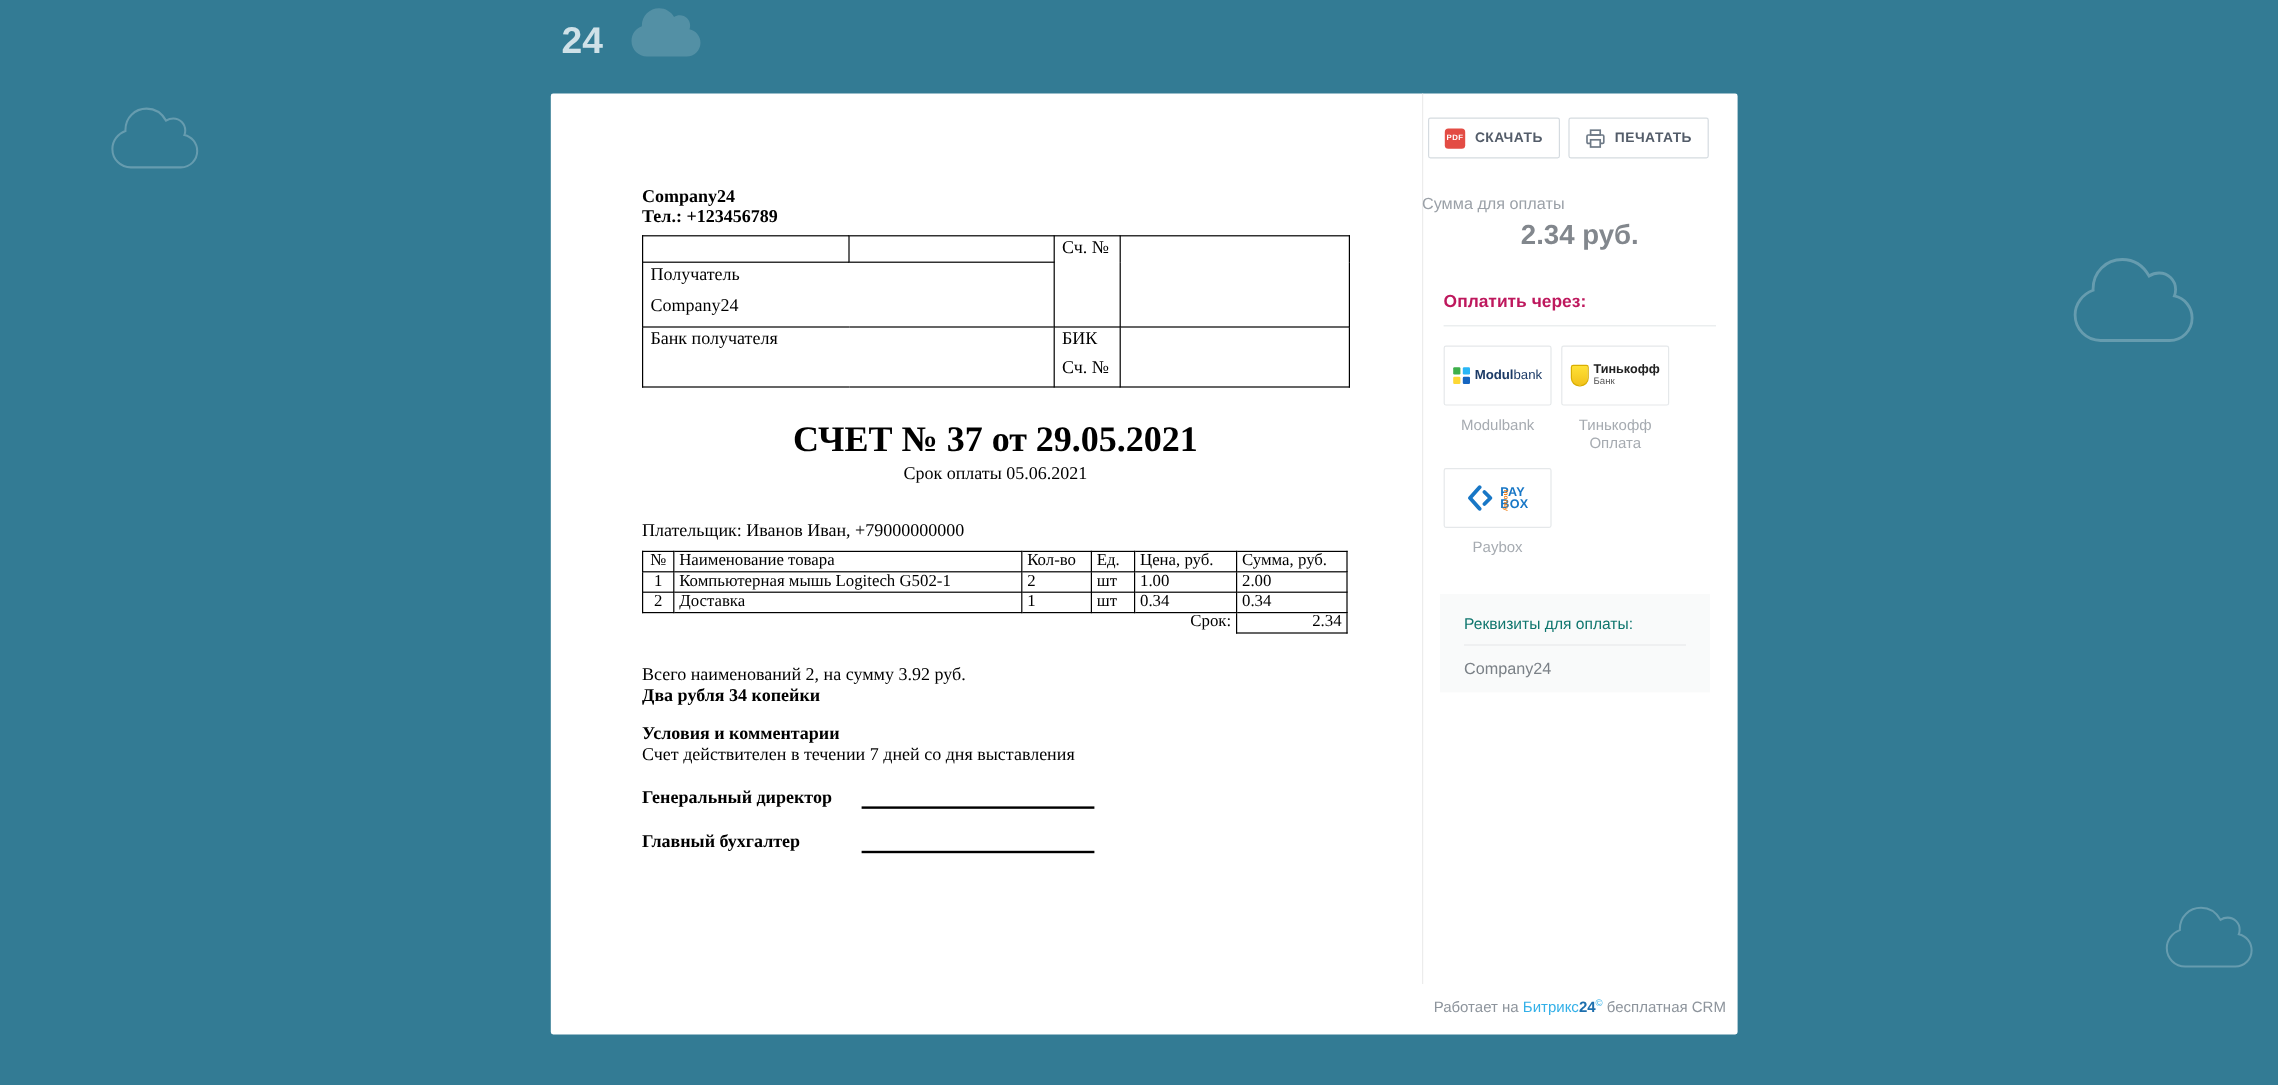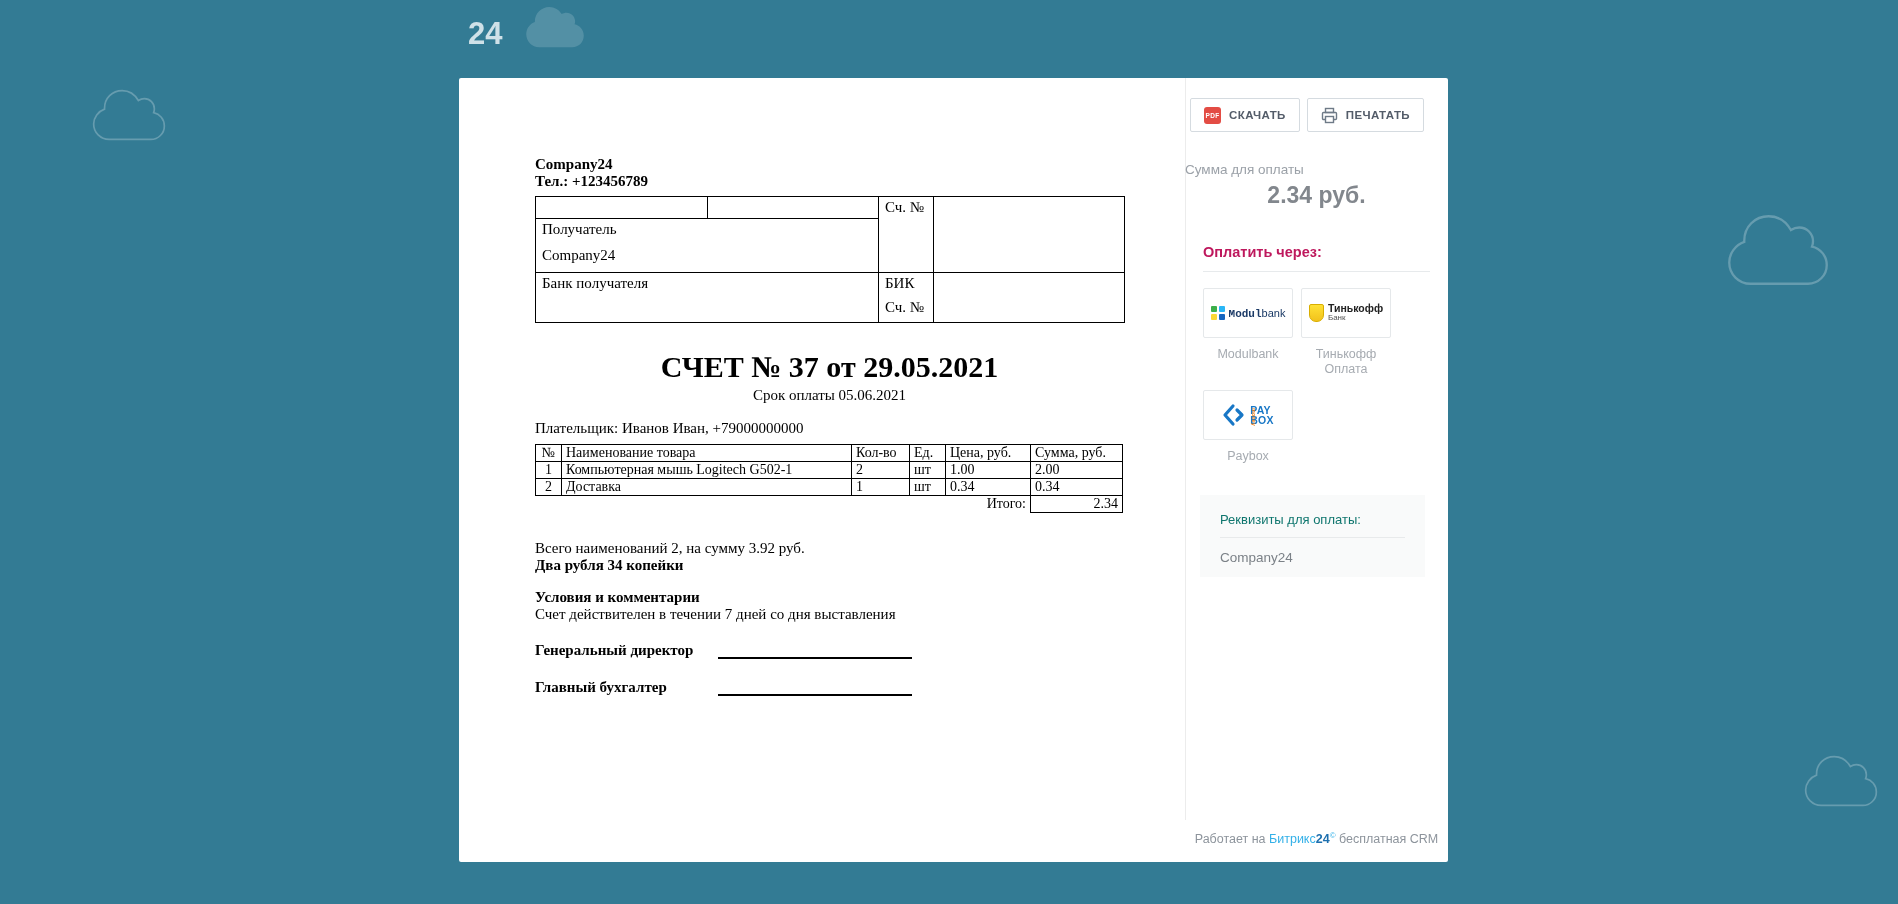--- a/index.html
+++ b/index.html
@@ -42,21 +42,21 @@
   table.bank .r2 td { height:54px; }
   table.bank .r3 td { height:50px; }
   td.acc-label { vertical-align:bottom; padding-bottom:6px; }
   .cell-recipient div:first-child { margin-bottom:9px; }
   td.bik-cell { }
   .bik-cell div:first-child { margin-bottom:7px; }
   td.vmid { vertical-align:middle; }
 
   .doc-title { margin-top:27px; text-align:center; font-size:30px; font-weight:700; }
   .doc-due   { margin-top:3px;  text-align:center; font-size:15px; }
-  .doc-payer { margin-top:16px; font-size:15px; }
+  .doc-payer { margin-top:31px; font-size:15px; }
 
   table.items { border-collapse:collapse; table-layout:fixed; width:587px; margin-top:7px; }
   table.items td, table.items th { border:1px solid #000; font-size:14px; font-weight:400; padding:0 4px; height:16px; text-align:left; white-space:nowrap; overflow:hidden; }
   table.items th.c-num, table.items td.c-num { text-align:center; padding:0 1px; }
   td.num-r { text-align:right; }
   td.unit-c { text-align:center; }
   table.items td.no-b { border:none; }
   table.items td.tlabel { border:none; text-align:right; padding-right:4px; }
   table.items td.tval { text-align:right; }
 
@@ -94,21 +94,21 @@
   .tile {
     width:90px; height:50px; background:#fff; border:1px solid #e5e8ea; border-radius:2px;
     display:flex; align-items:center; justify-content:center; gap:4px;
   }
   .method-caption { margin-top:9px; font-size:12.5px; color:#a6abb1; text-align:center; line-height:15px; }
 
   
   .mb-ico { width:14px; height:14px; display:grid; grid-template-columns:6px 6px; grid-template-rows:6px 6px; gap:2px; }
   .mb-ico i { display:block; border-radius:1px; }
   .mb-text { font-size:11px; color:#1b3a66; }
-  .mb-text b { font-weight:800;font-family:Liberation Mono, monospace; }
+  .mb-text b { font-weight:800; }
   
   .tk-ico { width:15px; height:18px; background:linear-gradient(#ffe135,#f2c21c); border-radius:2px 2px 7px 7px; border:1px solid #d9ae00; }
   .tk-text { display:flex; flex-direction:column; line-height:10px; }
   .tk-line1 { font-size:10.5px; font-weight:800; color:#222; }
   .tk-line2 { font-size:8px; color:#555; }
   
   .pb-ico svg { display:block; }
   .pb-text { display:flex; flex-direction:column; line-height:10px; }
   .pb-line { font-size:10.5px; font-weight:800; color:#1877c6; letter-spacing:0.3px; }
   .pb-vert { font-size:5.5px; color:#f08019; transform:rotate(90deg); transform-origin:left top; position:absolute; margin-left:35px; margin-top:-8px; font-weight:700; }
@@ -220,21 +220,21 @@
             <td>Доставка</td>
             <td class="num-r">1</td>
             <td class="unit-c">шт</td>
             <td class="num-r">0.34</td>
             <td class="num-r">0.34</td>
           </tr>
         </tbody>
       <tbody>
       <tr>
         <td colspan="4" class="no-b"></td>
-        <td class="tlabel">Итого:</td>
+        <td class="tlabel">Срок:</td>
         <td class="tval">2.34</td>
       </tr>
     </tbody>
       </table>
 
     <div class="doc-summary">Всего наименований 2, на сумму 3.92 руб.</div>
     <div class="doc-words">Два рубля 34 копейки</div>
     <div class="doc-terms-title">Условия и комментарии</div>
     <div class="doc-terms">Счет действителен в течении 7 дней со дня выставления</div>
 

